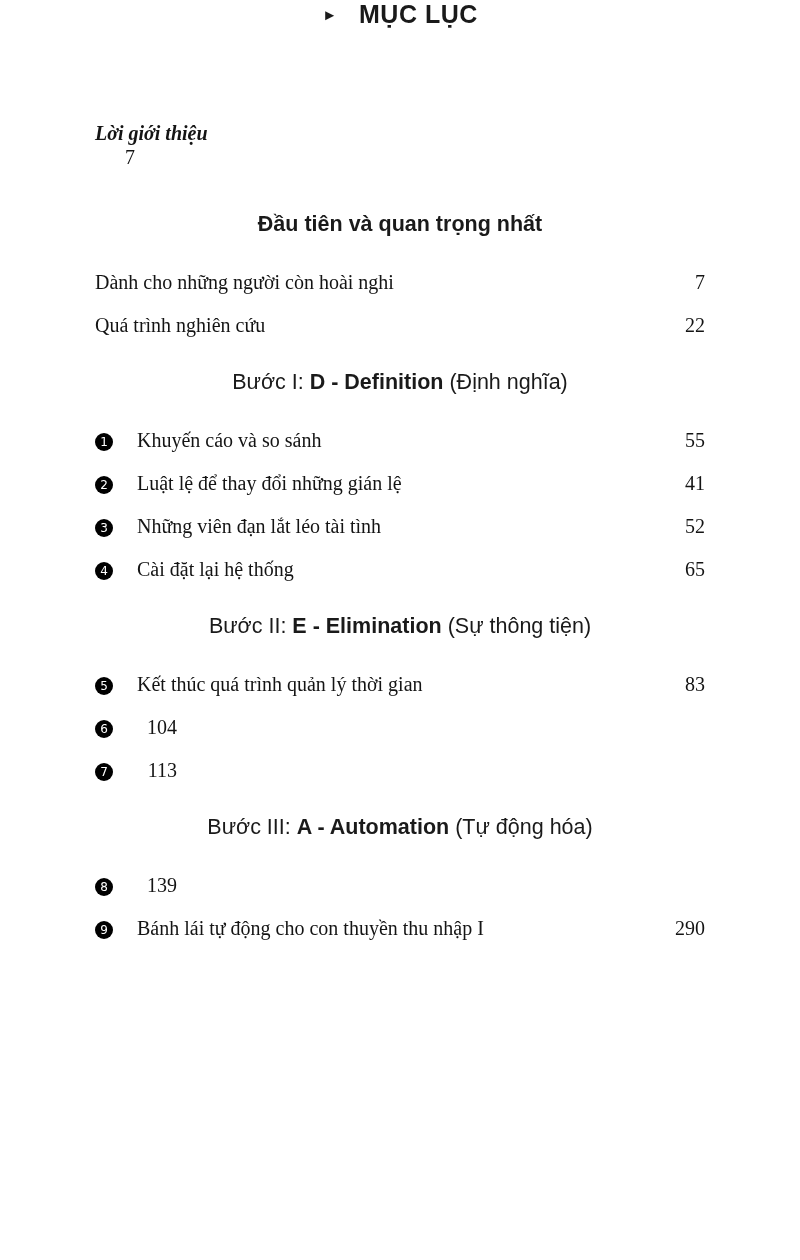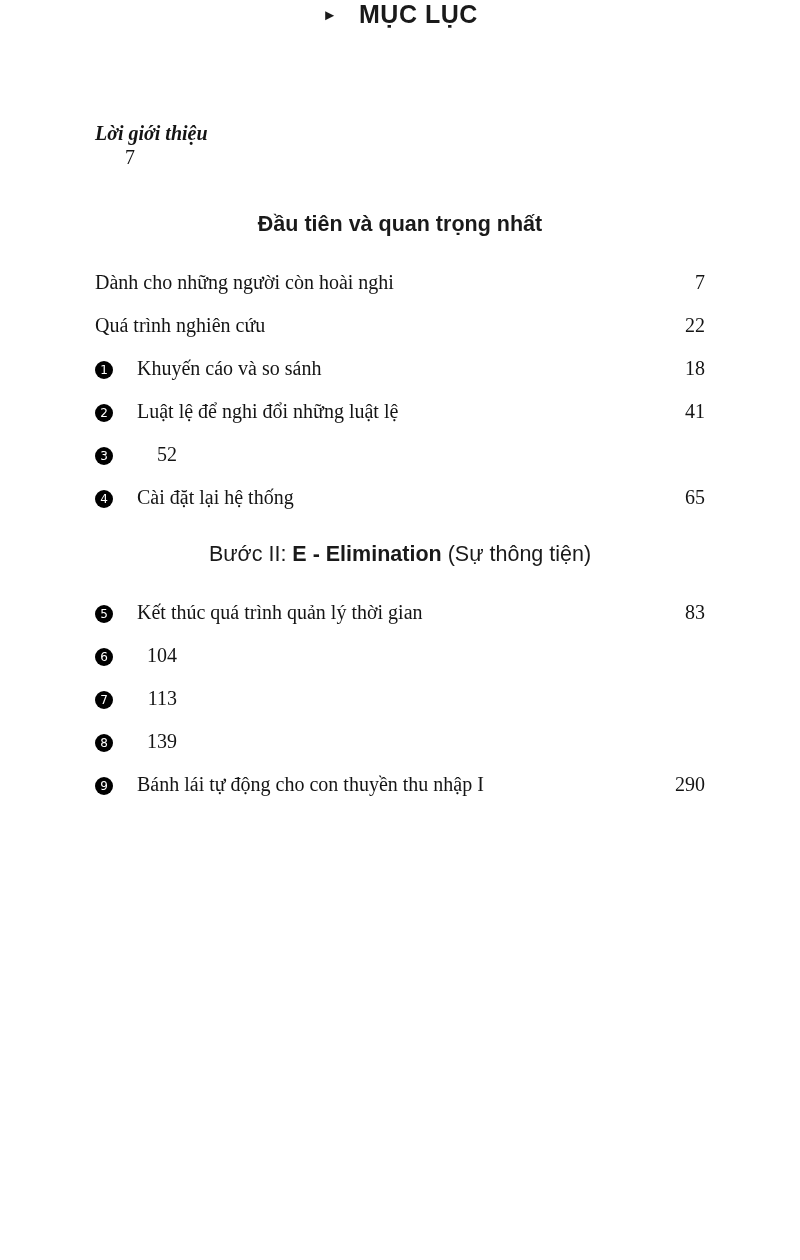--- a/index.html
+++ b/index.html
@@ -95,33 +95,37 @@
 
   <div class="row">
     <span class="label">Dành cho những người còn hoài nghi</span>
     <span class="pagenum">7</span>
   </div>
   <div class="row">
     <span class="label">Quá trình nghiên cứu</span>
     <span class="pagenum">22</span>
   </div>
 
+  <div class="section-heading">
+    <span>Bước I: </span><span class="hl">D - Definition</span><span> (Định nghĩa)</span>
+  </div>
 
   <div class="row">
     <span class="bullet-col"><span class="bullet">1</span></span>
     <span class="label">Khuyến cáo và so sánh</span>
-    <span class="pagenum">18</span>
+    <span class="pagenum">55</span>
   </div>
   <div class="row">
     <span class="bullet-col"><span class="bullet">2</span></span>
-    <span class="label">Luật lệ để nghi đổi những luật lệ</span>
+    <span class="label">Luật lệ để thay đổi những gián lệ</span>
     <span class="pagenum">41</span>
   </div>
   <div class="row">
     <span class="bullet-col"><span class="bullet">3</span></span>
+    <span class="label">Những viên đạn lắt léo tài tình</span>
     <span class="pagenum">52</span>
   </div>
   <div class="row">
     <span class="bullet-col"><span class="bullet">4</span></span>
     <span class="label">Cài đặt lại hệ thống</span>
     <span class="pagenum">65</span>
   </div>
 
   <div class="section-heading">
     <span>Bước II: </span><span class="hl">E - Elimination</span><span> (Sự thông tiện)</span>
@@ -134,20 +138,23 @@
   </div>
   <div class="row">
     <span class="bullet-col"><span class="bullet">6</span></span>
     <span class="pagenum">104</span>
   </div>
   <div class="row">
     <span class="bullet-col"><span class="bullet">7</span></span>
     <span class="pagenum">113</span>
   </div>
 
+  <div class="section-heading">
+    <span>Bước III: </span><span class="hl">A - Automation</span><span> (Tự động hóa)</span>
+  </div>
 
   <div class="row">
     <span class="bullet-col"><span class="bullet">8</span></span>
     <span class="pagenum">139</span>
   </div>
   <div class="row">
     <span class="bullet-col"><span class="bullet">9</span></span>
     <span class="label">Bánh lái tự động cho con thuyền thu nhập I</span>
     <span class="pagenum">290</span>
   </div>

